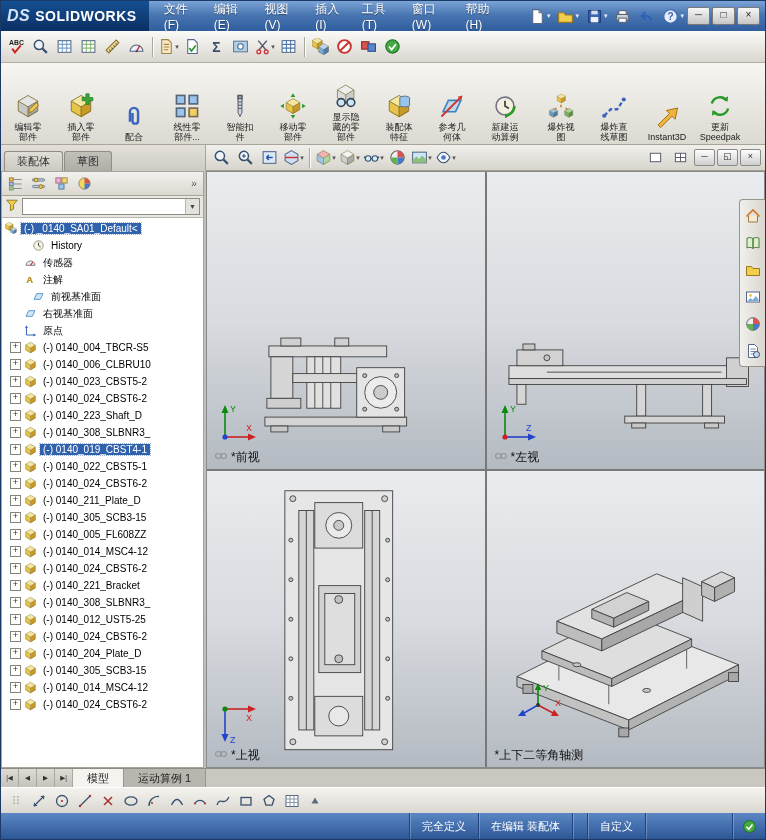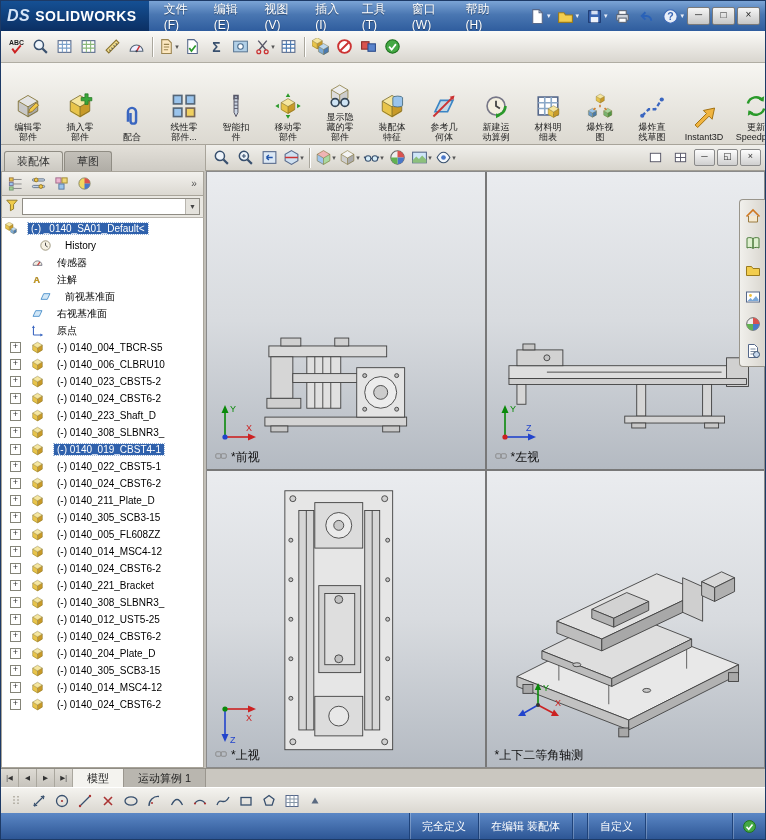--- a/index.html
+++ b/index.html
@@ -51,21 +51,21 @@
     border-right:2px solid #c2bfb8;box-sizing:border-box;}
   .panelbar{height:23px;min-height:23px;display:flex;align-items:center;gap:1px;padding:0 2px;
     background:linear-gradient(#f2f1ed,#dbd8d1);border:1px solid #a8a49a;border-bottom:none;}
   .pbtn{width:22px;height:19px;display:inline-flex;align-items:center;justify-content:center;border-radius:2px;}
   .pbtn.chev{margin-left:auto;font-size:10px;color:#555;width:14px;}
   .filterrow{height:21px;min-height:21px;display:flex;align-items:center;gap:3px;padding:0 3px;
     background:#e9e7e1;border:1px solid #a8a49a;border-bottom:1px solid #b8b5ae;}
   .filterbox{flex:1;height:15px;background:#fff;border:1px solid #8f8c84;display:flex;align-items:center;justify-content:flex-end;}
   .fdd{font-size:7px;color:#444;padding:0 3px;border-left:1px solid #b8b5ae;height:100%;display:flex;align-items:center;background:#e4e2dc;}
   .tree{flex:1;background:#fff;border:1px solid #a8a49a;border-top:none;padding:2px 0;overflow:hidden;font-size:10px;color:#000;}
-  .trow{height:17px;display:flex;align-items:center;gap:10px;white-space:nowrap;overflow:hidden;}
+  .trow{height:17px;display:flex;align-items:center;gap:3px;white-space:nowrap;overflow:hidden;}
   .tlabel{padding:0 3px;}
   .trow.sel .tlabel{background:#2f61ac;color:#fff;outline:1px dotted #9ab4d8;}
   .plus{width:9px;min-width:9px;height:9px;border:1px solid #848478;background:#fff;font-size:9px;line-height:7px;
     text-align:center;color:#333;margin-left:2px;}
   .plusgap{width:13px;min-width:13px;}
   .ticon{display:inline-flex;}
   
   .viewzone{flex:1;position:relative;min-width:0;background:#6e6e6e;}
   .quads{position:absolute;inset:0;display:grid;grid-template-columns:1fr 1fr;grid-template-rows:1fr 1fr;gap:2px;
     background:#787878;border:1px solid #8a8a8a;box-sizing:border-box;}
@@ -417,37 +417,20 @@
             <circle cx="8" cy="8" r="5.5" fill="#f4f0e0" stroke="#778"></circle>
             <path d="M8 4.8V8l2.4 1.6" fill="none" stroke="#444" stroke-width="1.1"></path>
             <path d="M13.8 8A5.8 5.8 0 0 1 8 13.8" fill="none" stroke="#2a9a2a" stroke-width="1.6"></path>
             <path d="M8 15.5l2.5-1.4L8 12.4z" fill="#2a9a2a"></path>
           </svg>
         </span>
         <span class="clabel">新建运
 动算例</span>
       </div>
       <span class="cmdiv"></span>
-      <div class="cmbtn">
-        <span class="cicon">
-          <svg width="26" height="26" viewBox="0 0 16 16">
-            <rect x="2" y="2.5" width="12" height="11" fill="#fff" stroke="#56688a"></rect>
-            <path d="M2 6h12M2 9.5h12M6 2.5v11M10 2.5v11" stroke="#8aa8c8"></path>
-            <g transform="translate(7,7) scale(.55)">
-              <path d="M8 1.5 14 5 8 8.5 2 5Z" fill="#f5e6a0"></path>
-              <path d="M2 5l6 3.5V15L2 11.5Z" fill="#e8c44a"></path>
-              <path d="M14 5 8 8.5V15l6-3.5Z" fill="#c89a28"></path>
-              <path d="M8 1.5 14 5 8 8.5 2 5Zм" fill="none"></path>
-              <path d="M8 1.5 14 5v6L8 14.5 2 11V5Z M8 8.5v6 M2 5l6 3.5 6-3.5" fill="none" stroke="#7a6a28" stroke-width=".5"></path>
-            </g>
-          </svg>
-        </span>
-        <span class="clabel">材料明
-细表</span>
-      </div>
       <span class="cmdiv"></span>
       <div class="cmbtn">
         <span class="cicon">
           <svg width="26" height="26" viewBox="0 0 16 16">
             <g transform="translate(4.8,0) scale(.42)">
               <path d="M8 1.5 14 5 8 8.5 2 5Z" fill="#f5e6a0"></path>
               <path d="M2 5l6 3.5V15L2 11.5Z" fill="#e8c44a"></path>
               <path d="M14 5 8 8.5V15l6-3.5Z" fill="#c89a28"></path>
               <path d="M8 1.5 14 5 8 8.5 2 5Zм" fill="none"></path>
               <path d="M8 1.5 14 5v6L8 14.5 2 11V5Z M8 8.5v6 M2 5l6 3.5 6-3.5" fill="none" stroke="#7a6a28" stroke-width=".5"></path>

